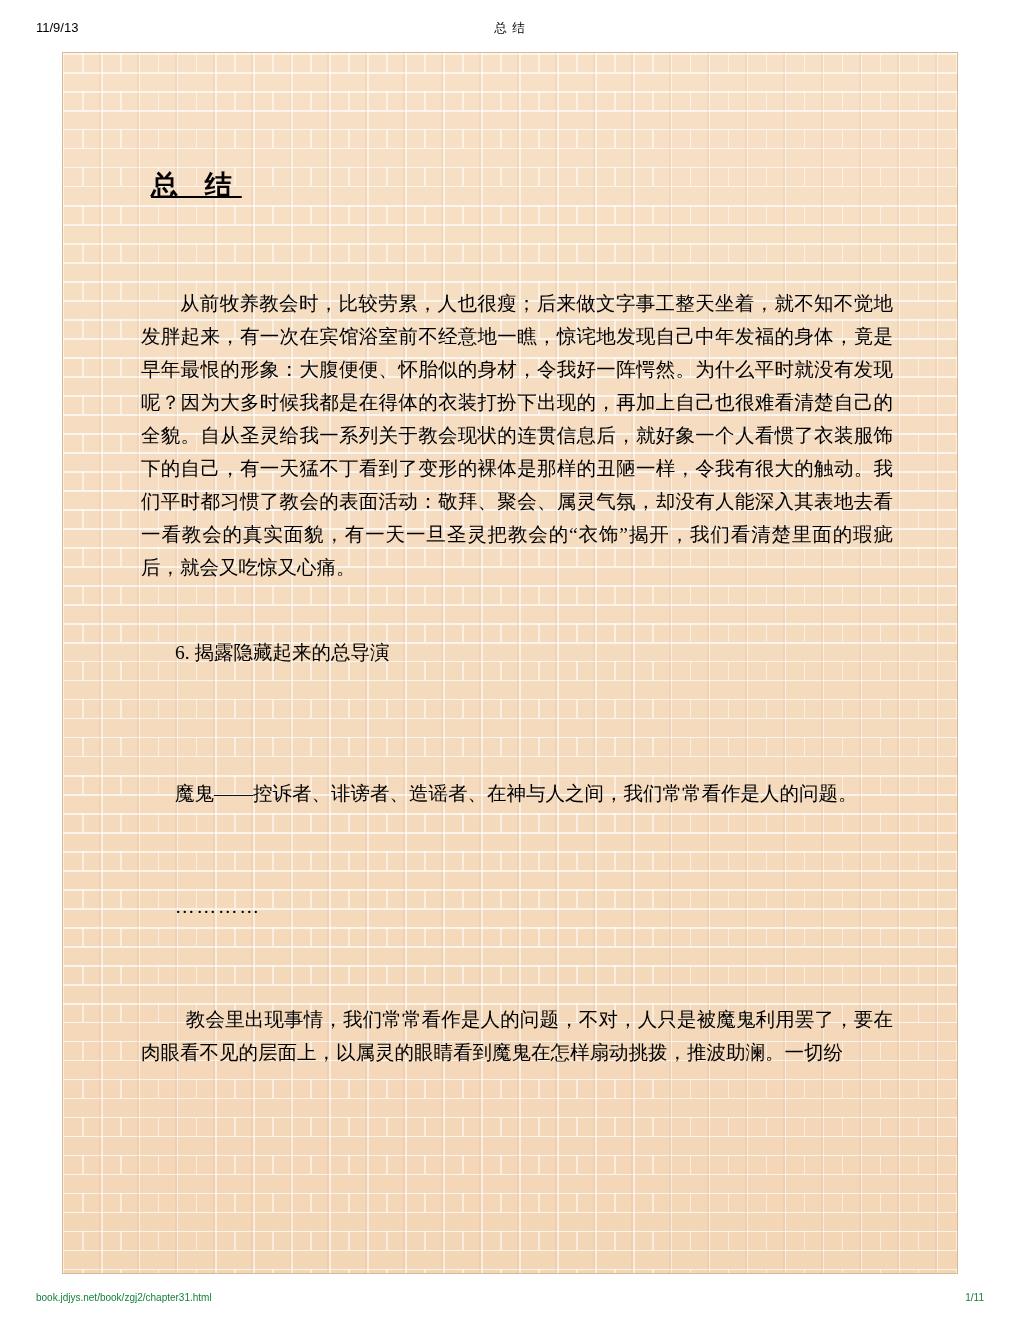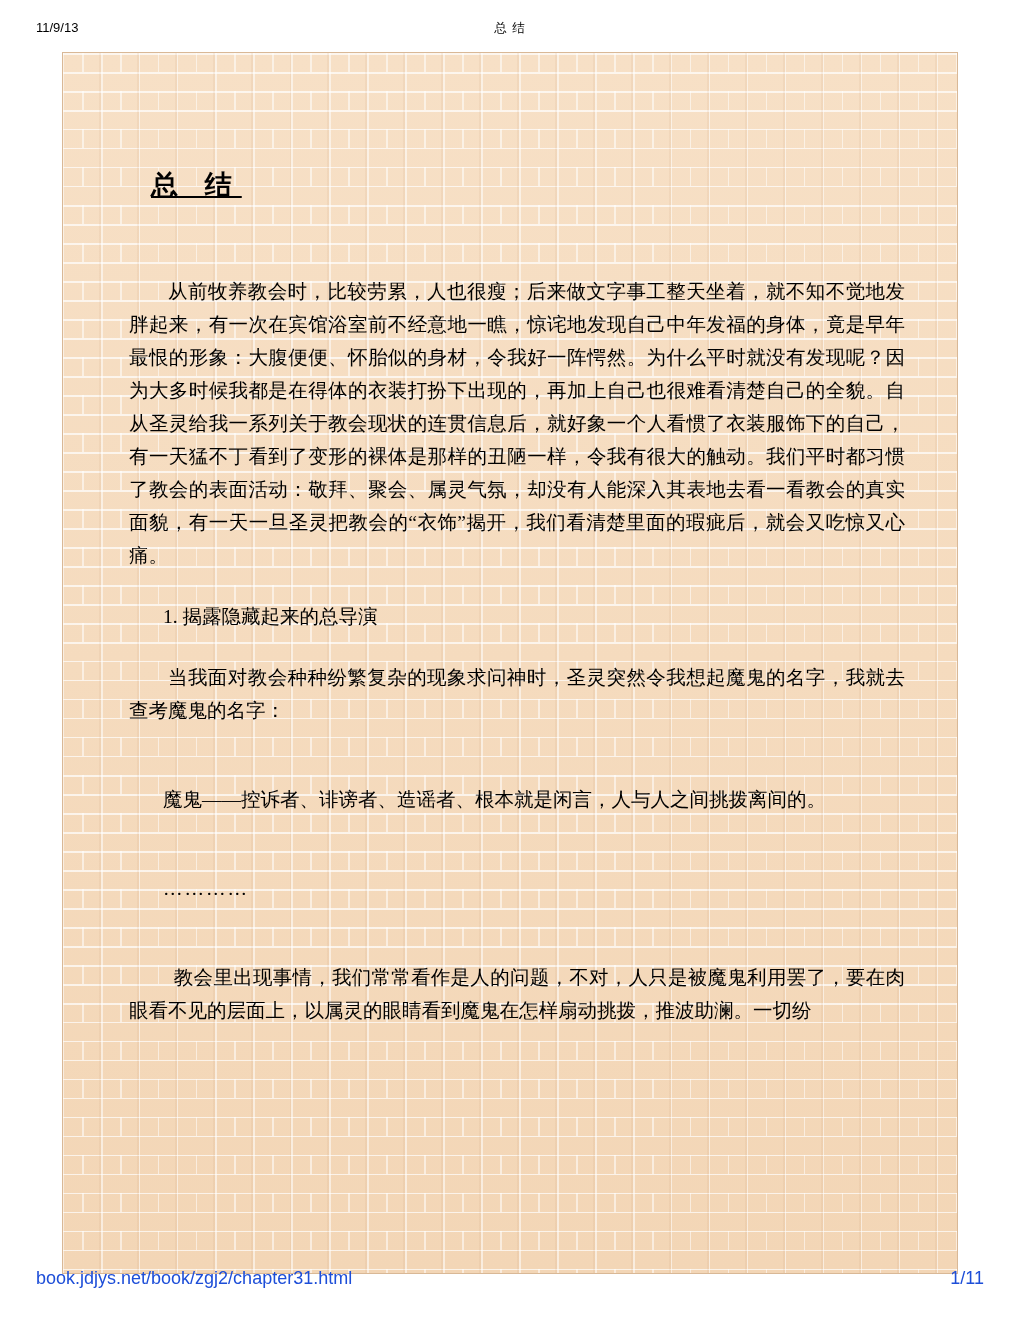--- a/index.html
+++ b/index.html
@@ -43,27 +43,27 @@
     position: absolute;
     left: 0;
     right: 0;
     top: 20px;
     text-align: center;
     font-size: 12.5px;
     letter-spacing: 1px;
   }
   .print-footer {
     position: absolute;
-    bottom: 32px;
+    bottom: 8px;
     left: 0;
     right: 0;
     height: 20px;
     font-family: "Liberation Sans", sans-serif;
-    font-size: 18px;
-    color: #1d4ed8;
+    font-size: 10px;
+    color: #15803d;
   }
   .print-footer .url {
     position: absolute;
     left: 36px;
     top: 0;
   }
   .print-footer .pageno {
     position: absolute;
     right: 36px;
     top: 0;
@@ -154,21 +154,21 @@
     margin: 0 0 0 22px;
     display: inline-block;
     line-height: 1.2;
   }
 
   .para {
     font-family: "Liberation Serif", serif;
     font-size: 19.5px;
     line-height: 33px;
     color: #000;
-    margin: 0;
+    margin: 12px;
     text-align: justify;
     text-justify: inter-ideograph;
   }
   .gap-lg { height: 74px; }
   .gap-md { height: 28px; }
 
   .indent-2 { text-indent: 2em; }
   .indent-list { padding-left: 34px; text-indent: 0; }
   .indent-item { padding-left: 34px; text-indent: 0; }
   .indent-3 { text-indent: 2.3em; }
@@ -193,32 +193,31 @@
       <div>
         <h1 class="doc-heading">总  结</h1>
       </div>
 
       <div class="gap-lg"></div>
 
       <p class="para indent-2">从前牧养教会时，比较劳累，人也很瘦；后来做文字事工整天坐着，就不知不觉地发胖起来，有一次在宾馆浴室前不经意地一瞧，惊诧地发现自己中年发福的身体，竟是早年最恨的形象：大腹便便、怀胎似的身材，令我好一阵愕然。为什么平时就没有发现呢？因为大多时候我都是在得体的衣装打扮下出现的，再加上自己也很难看清楚自己的全貌。自从圣灵给我一系列关于教会现状的连贯信息后，就好象一个人看惯了衣装服饰下的自己，有一天猛不丁看到了变形的裸体是那样的丑陋一样，令我有很大的触动。我们平时都习惯了教会的表面活动：敬拜、聚会、属灵气氛，却没有人能深入其表地去看一看教会的真实面貌，有一天一旦圣灵把教会的“衣饰”揭开，我们看清楚里面的瑕疵后，就会又吃惊又心痛。</p>
 
       <div class="gap-md"></div>
 
-      <p class="para indent-list">1.  揭露隐藏起来的总导演</p>
-
-      <div class="gap-md"></div>
-
-      <p class="para indent-2">当我面对教会种种纷繁复杂的现象求问神时，圣灵突然令我想起魔鬼的名字，我就去查考魔鬼的名字：</p>
-
-      <div class="gap-md"></div>
-
-
-      <div class="gap-md"></div>
-
-      <p class="para indent-item">魔鬼——控诉者、诽谤者、造谣者、根本就是闲言，人与人之间挑拨离间的。</p>
+      <p class="para indent-list">6.  揭露隐藏起来的总导演</p>
+
+      <div class="gap-md"></div>
+
+
+      <div class="gap-md"></div>
+
+
+      <div class="gap-md"></div>
+
+      <p class="para indent-item">魔鬼——控诉者、诽谤者、造谣者、在神与人之间，我们常常看作是人的问题。</p>
 
       <div class="gap-md"></div>
 
 
       <div class="gap-md"></div>
 
       <p class="para indent-item dots">…………</p>
 
       <div class="gap-md"></div>
 

